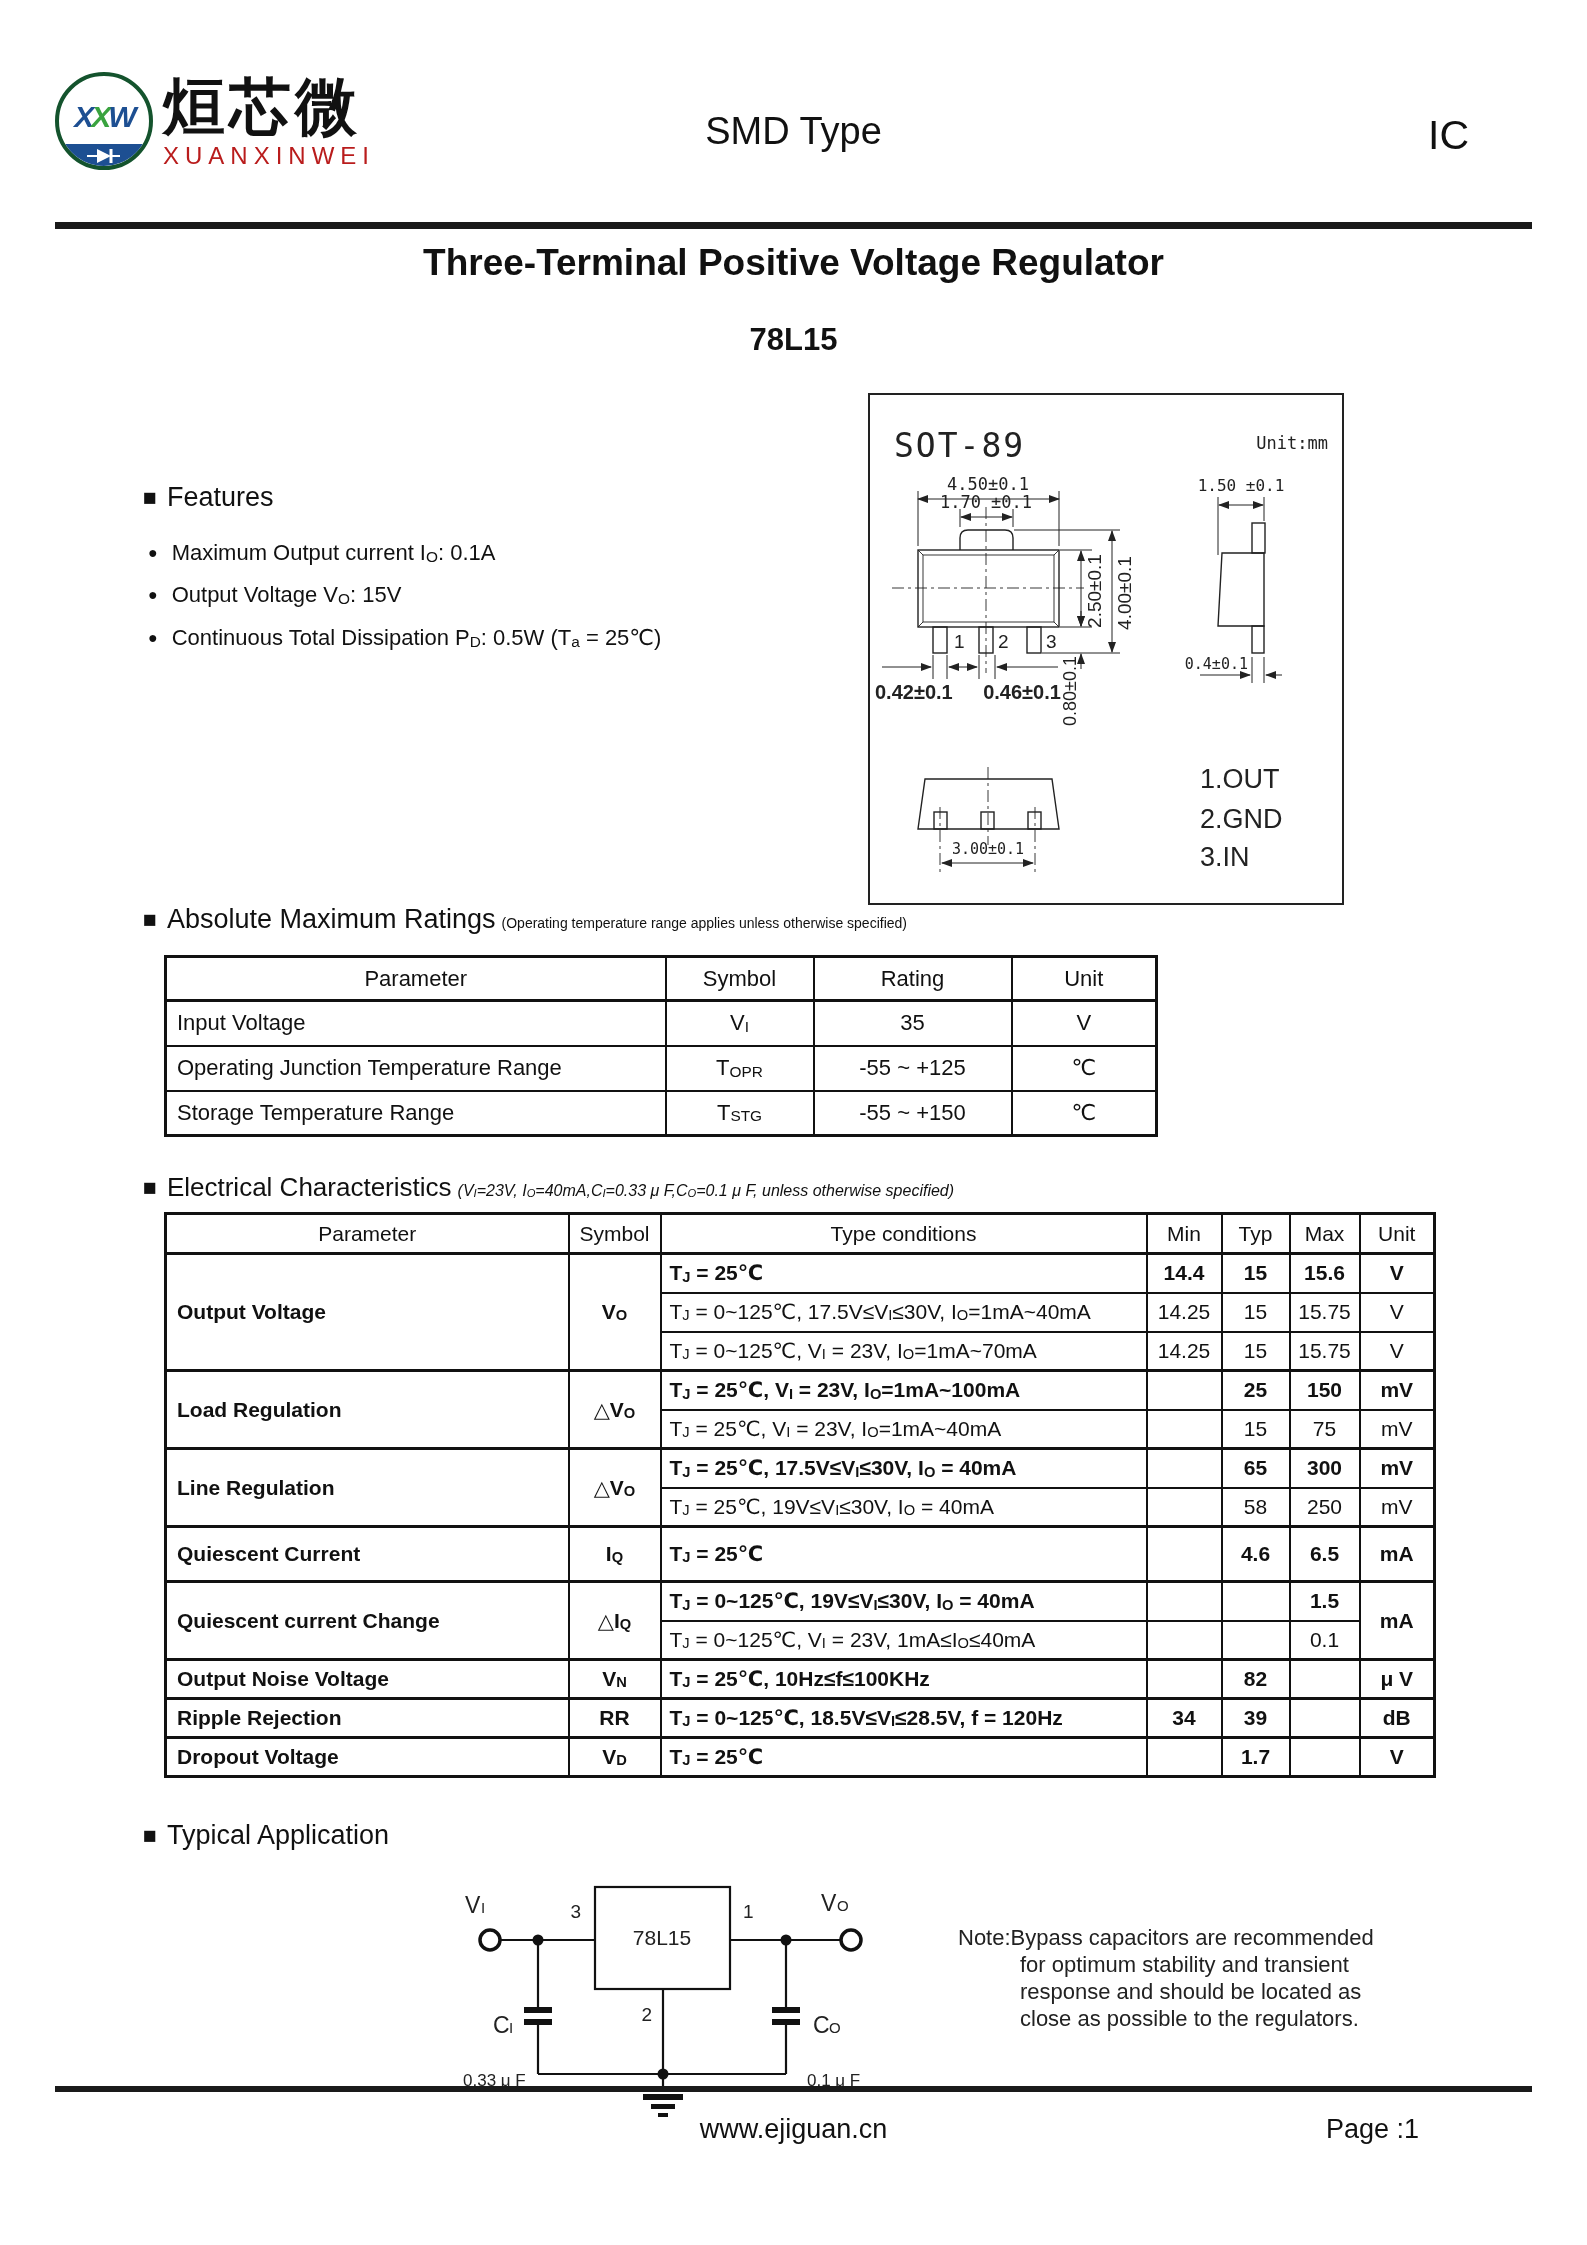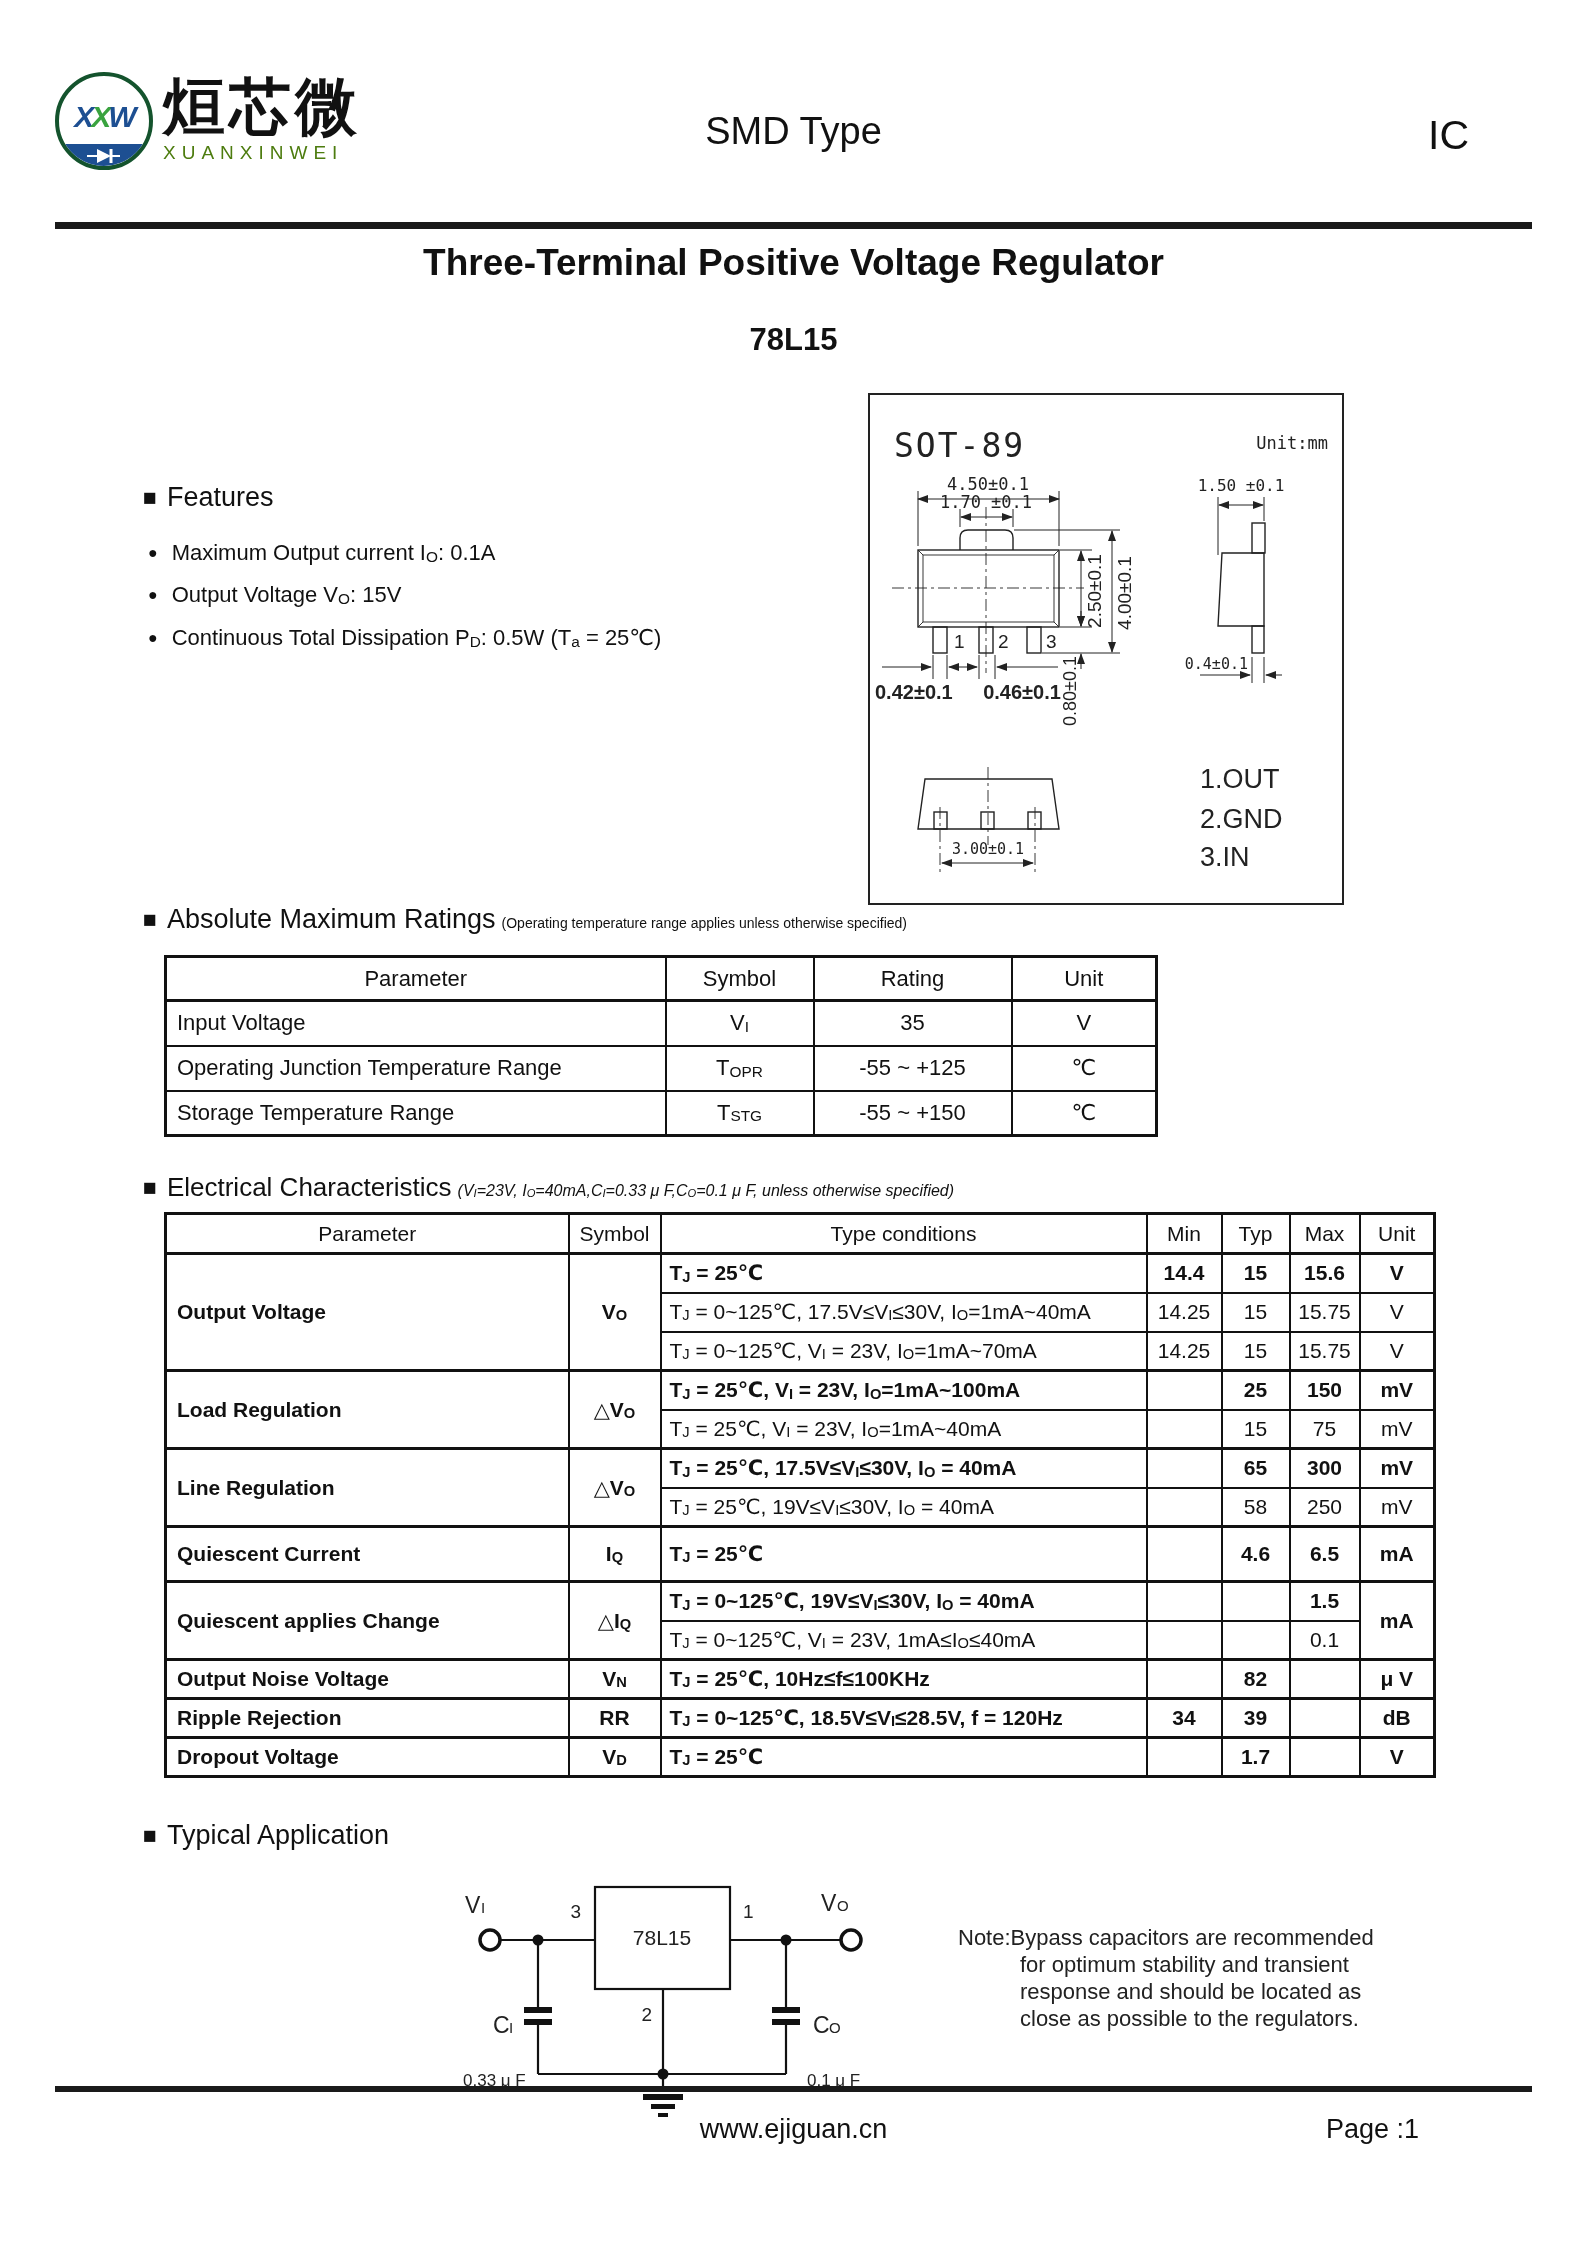--- a/index.html
+++ b/index.html
@@ -12,21 +12,21 @@
   .logo-wrap{left:55px;top:72px;display:flex;align-items:flex-start;gap:10px;}
   .logo-circle{position:relative;width:98px;height:98px;border:4px solid #14532d;border-radius:50%;
                box-sizing:border-box;background:#fff;overflow:hidden;}
   .logo-letters{position:absolute;left:0;right:0;top:24px;text-align:center;
                 font-style:italic;font-weight:bold;font-size:30px;letter-spacing:-3px;color:#1d4f92;}
   .logo-letters .grn{color:#3aa33f;}
   .logo-band{position:absolute;left:-4px;right:-4px;bottom:-3px;height:25px;background:#1d4f92;}
   .logo-band svg{display:block;margin:4px auto 0;}
   .brand-col{padding-top:2px;}
   .brand-cn{font-size:62px;font-weight:bold;line-height:66px;letter-spacing:4px;}
-  .brand-en{font-size:19px;letter-spacing:6px;color:#4d7c0f;margin-top:2px;}
+  .brand-en{font-size:24px;letter-spacing:6px;color:#b91c1c;margin-top:2px;}
   .doc-type{left:0;width:100%;top:110px;text-align:center;font-size:38px;}
   .corner-ic{left:1428px;top:112px;font-size:41px;}
   .rule{left:55px;width:1477px;height:7px;background:#1a1a1a;}
   .hdr-rule{top:222px;}
 
   
   .main-title{left:0;width:100%;top:242px;text-align:center;font-size:37px;font-weight:bold;}
   .part-no{left:0;width:100%;top:322px;text-align:center;font-size:31px;font-weight:bold;}
 
   
@@ -333,21 +333,21 @@
       <td class="left">Quiescent Current</td>
       <td>I<sub>Q</sub></td>
       <td class="cond">T<sub>J</sub> = 25℃</td>
       <td></td>
       <td>4.6</td>
       <td>6.5</td>
       <td>mA</td>
     </tr>
 
     <tr class="gstart" style="height:39px;">
-      <td class="left" rowspan="2">Quiescent applies Change</td>
+      <td class="left" rowspan="2">Quiescent current Change</td>
       <td rowspan="2">△I<sub>Q</sub></td>
       <td class="cond">T<sub>J</sub> = 0~125℃, 19V≤V<sub>I</sub>≤30V, I<sub>O</sub> = 40mA</td>
       <td></td>
       <td></td>
       <td>1.5</td>
       <td rowspan="2">mA</td>
     </tr>
     <tr style="height:39px;">
       <td class="cond">T<sub>J</sub> = 0~125℃, V<sub>I</sub> = 23V, 1mA≤I<sub>O</sub>≤40mA</td>
       <td></td>

